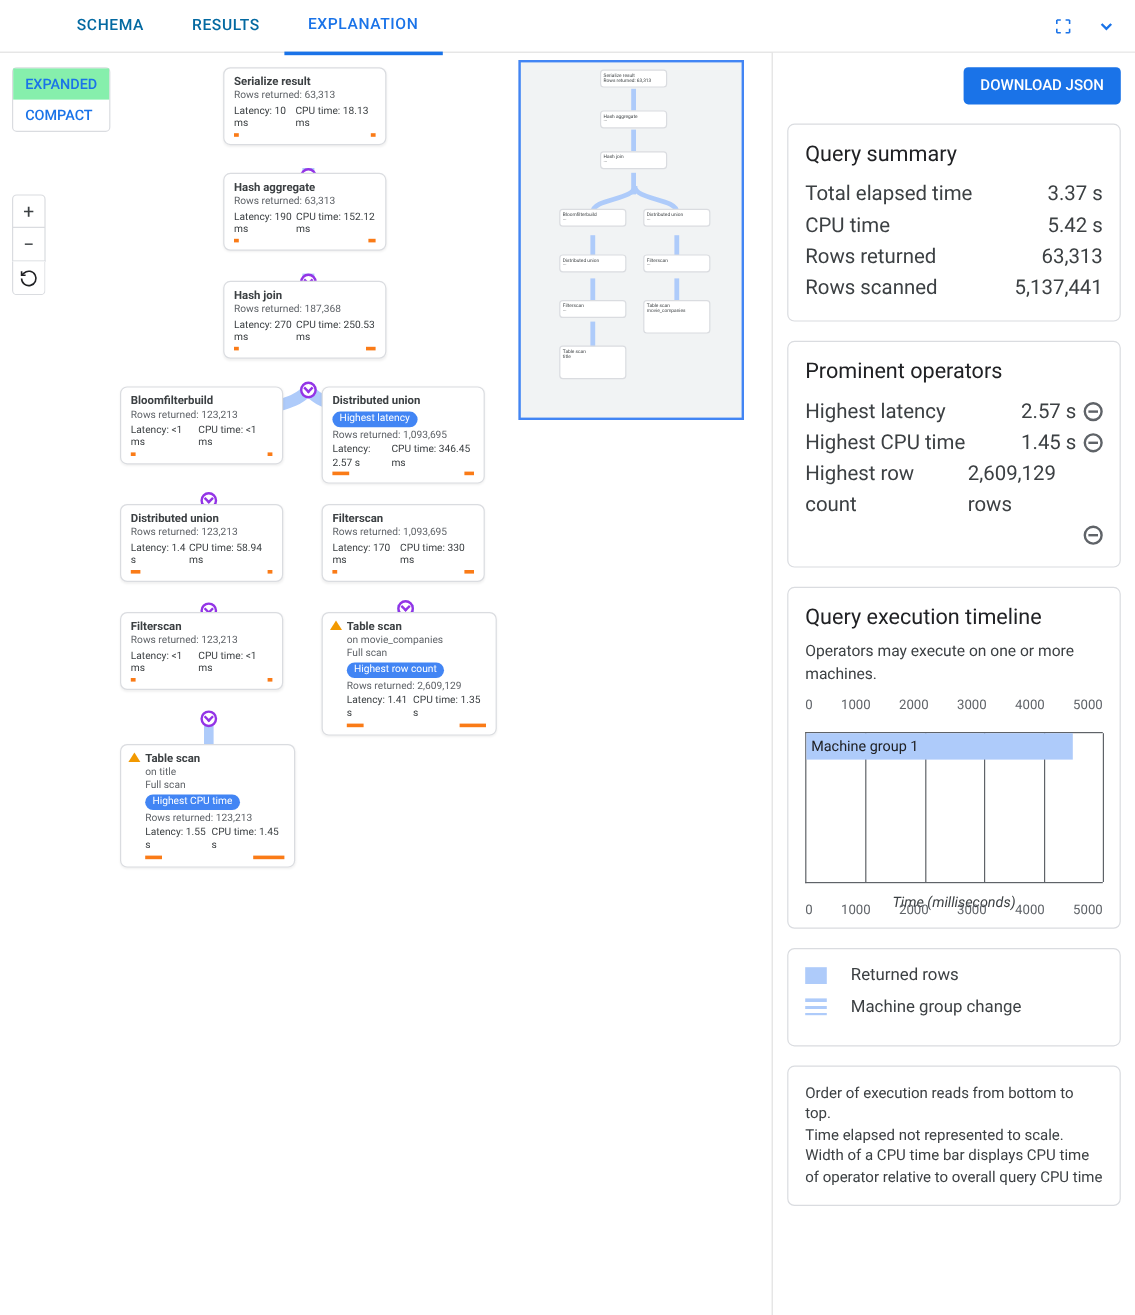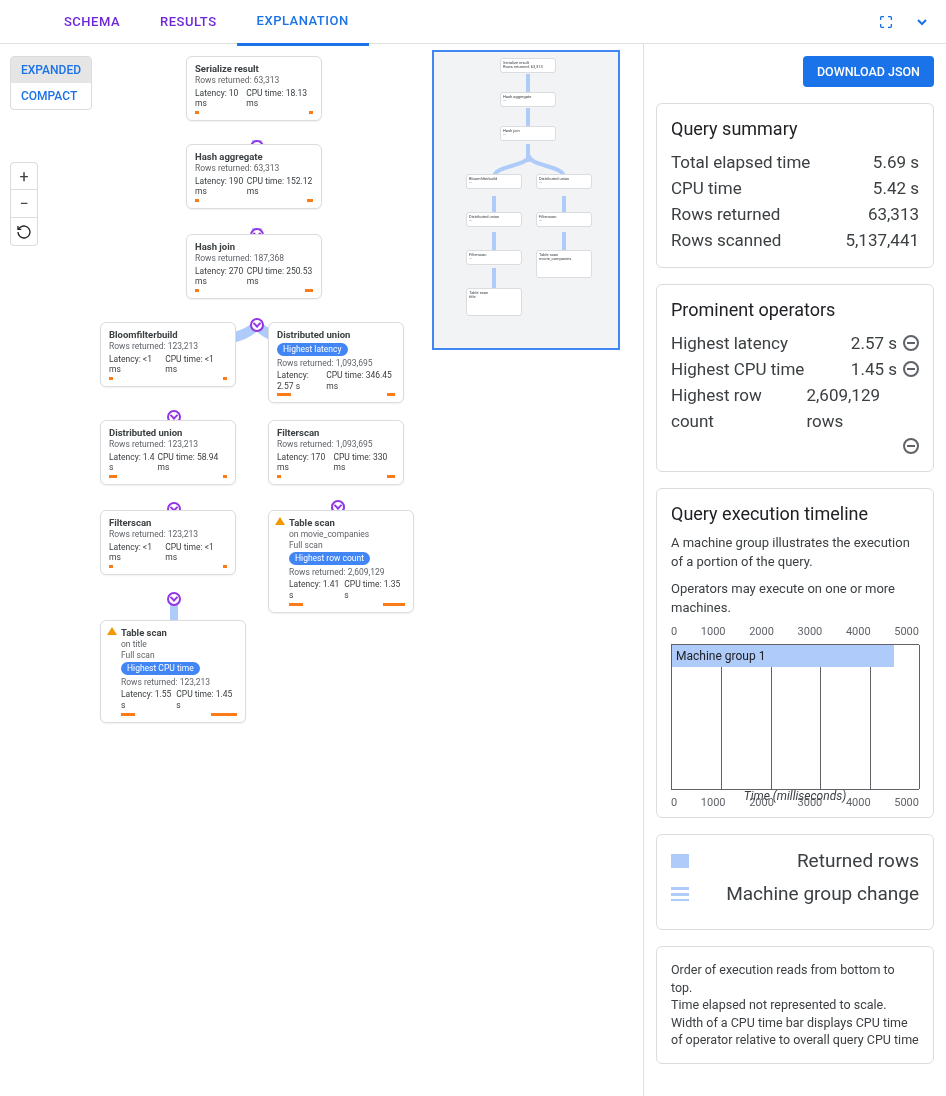--- a/index.html
+++ b/index.html
@@ -18,21 +18,21 @@
     align-items: center;
     height: 44px;
     border-bottom: 1px solid #e0e0e0;
     padding-left: 44px;
   }
   .tab {
     padding: 0 20px;
     line-height: 44px;
     font-weight: 500;
     letter-spacing: .5px;
-    color: #6d28d9;
+    color: #0369a1;
     cursor: pointer;
   }
   .tab.active {
     color: #1a73e8;
     border-bottom: 3px solid #1a73e8;
     margin-bottom: -1px;
   }
   .tab-right {
     margin-left: auto;
     margin-right: 10px;
@@ -81,21 +81,21 @@
     z-index: 5;
     background: #fff;
   }
   .view-toggle div {
     padding: 6px 10px;
     font-size: 12px;
     font-weight: 500;
     color: #1a73e8;
     cursor: pointer;
   }
-  .view-toggle div.active { background: #e5e5e5; }
+  .view-toggle div.active { background: #86efac; }
 
   .zoom-controls {
     position: absolute;
     top: 118px;
     left: 10px;
     z-index: 5;
     display: flex;
     flex-direction: column;
     border-radius: 4px;
   }
@@ -255,35 +255,35 @@
     margin-top: 6px;
   }
   .tl-axis-top, .tl-axis-bot {
     display: flex;
     justify-content: space-between;
     font-size: 11px;
     color: #5f6368;
   }
   .tl-grid {
     position: relative;
-    height: 146px;
+    height: 126px;
     border-left:1px solid #5f6368;
     border-bottom:1px solid #5f6368;
     border-top:1px solid #5f6368;
-    margin: 6px 0;
+    margin: 16px 0;
   }
   .tl-bar {
     position:absolute; top:0; left:0; height:22px; background:#aecbfa;
     width: 90%;
     font-size:12px; padding-left:4px; line-height:22px; color:#202124;
   }
   .tl-vline{position:absolute;top:0;bottom:0;width:1px;background:#5f6368;}
   .tl-xlabel { text-align:center; font-style: italic; font-size:12px; margin-top:14px;}
 
-  .legend-row{ display:flex; align-items:center; gap:20px; font-size:19px; margin-bottom:10px;justify-content:space-between;}
+  .legend-row{ display:flex; align-items:center; gap:20px; font-size:14px; margin-bottom:10px;}
   .lg-swatch{ width:18px;height:14px;background:#aecbfa;}
   .lg-swatch.dash{
     background:repeating-linear-gradient(to bottom,#aecbfa,#aecbfa 3px,#fff 3px,#fff 6px);
   }
   .footer-note{ font-size:12.5px;color:#3c4043;line-height:1.4;}
 </style>
 </head>
 <body>
 
 <div class="tabs">
@@ -519,21 +519,21 @@
 
   <div class="right-panel">
     <div class="dl-btn-wrap">
       <div class="dl-btn">DOWNLOAD JSON</div>
     </div>
 
     <div class="card">
       <h3>Query summary</h3>
       <div class="kv">
           <span>Total elapsed time</span>
-          <span class="v">5.69 s</span>
+          <span class="v">3.37 s</span>
         </div>
       <div class="kv">
           <span>CPU time</span>
           <span class="v">5.42 s</span>
         </div>
       <div class="kv">
           <span>Rows returned</span>
           <span class="v">63,313</span>
         </div>
       <div class="kv">
@@ -562,21 +562,20 @@
           <span>Highest row count</span>
         <span class="v">
             <span>2,609,129 rows</span>
           </span>
         </div>
       <div style="text-align:right;margin-top:4px;"><span class="link-ic"></span></div>
     </div>
 
     <div class="card">
       <h3>Query execution timeline</h3>
-      <div class="desc">A machine group illustrates the execution of a portion of the query.</div>
       <div class="desc">Operators may execute on one or more machines.</div>
       <div class="timeline">
         <div class="tl-axis-top">
           <span>0</span>
           <span>1000</span>
           <span>2000</span>
           <span>3000</span>
           <span>4000</span>
           <span>5000</span>
         </div>

